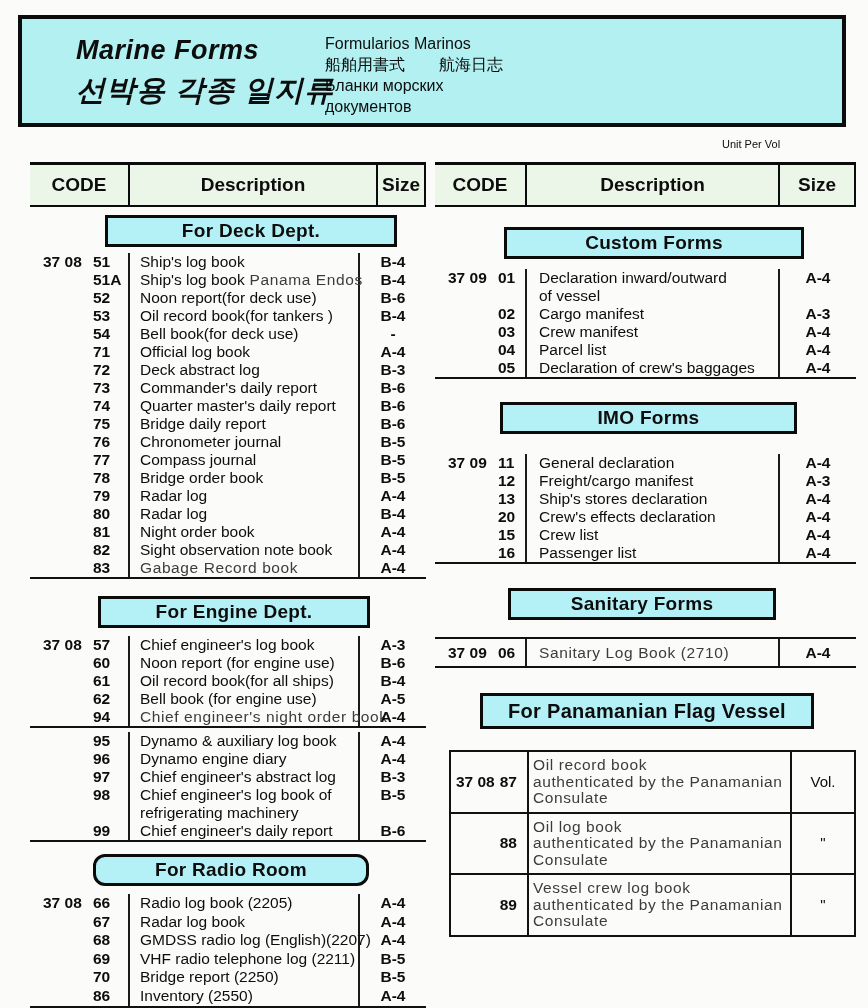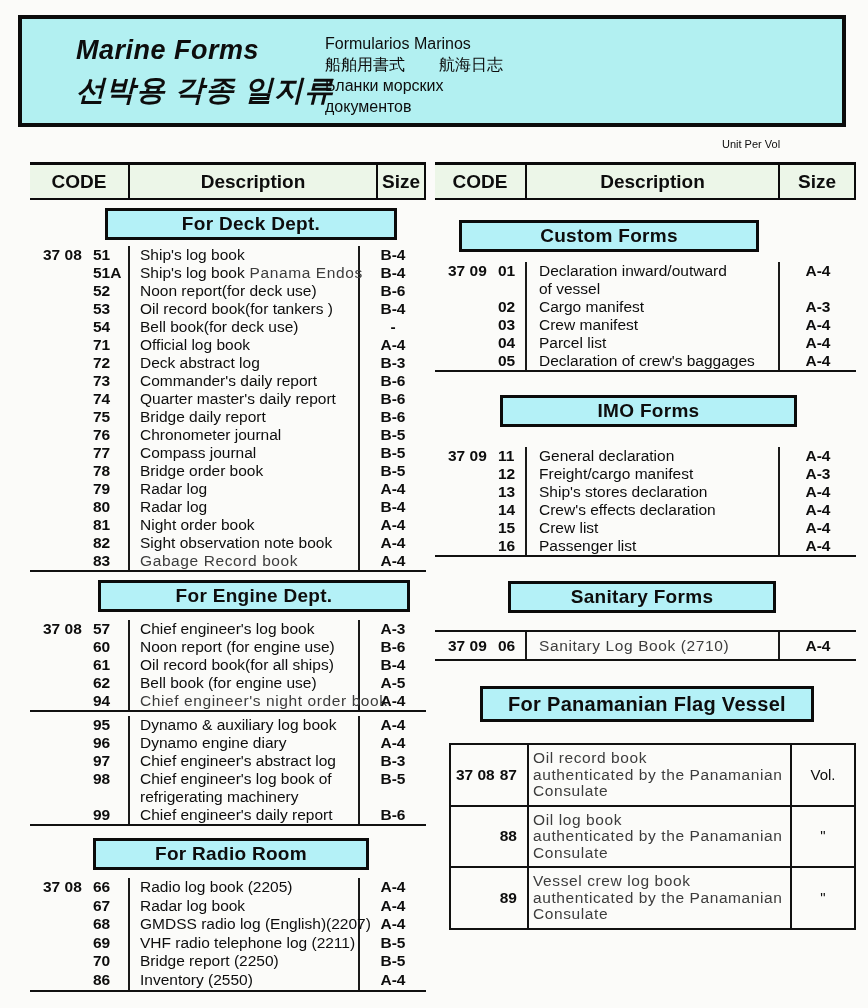--- a/index.html
+++ b/index.html
@@ -22,21 +22,21 @@
   .banner-right { position:absolute; left:303px; top:14px; font-size:16px; line-height:21px; }
   .cjk-gap { display:inline-block; width:34px; }
   
   .unit-note { position:absolute; left:722px; top:138px; font-size:11px; }
   
   .col { position:absolute; top:162px; }
   .col-left  { left:30px;  width:396px; }
   .col-right { left:435px; width:421px; }
   
   .thead {
-    display:flex; height:38px; align-items:stretch;
+    display:flex; height:45px; align-items:stretch;
     border-top:3px solid #0b0b0b; border-bottom:2px solid #0b0b0b;
     background:#ecf6e8; font-weight:bold;
   }
   .th { display:flex; align-items:center; justify-content:center; font-size:19px; }
   .col-left  .th-code{width:100px;border-right:2px solid #0b0b0b;}
   .col-left  .th-description{width:248px;border-right:2px solid #0b0b0b;}
   .col-left  .th-size{flex:1;border-right:2px solid #0b0b0b;}
   .col-right .th-code{width:92px;border-right:2px solid #0b0b0b;}
   .col-right .th-description{width:253px;border-right:2px solid #0b0b0b;}
   .col-right .th-size{flex:1;border-right:2px solid #0b0b0b;}
@@ -57,28 +57,28 @@
   .num { display:inline-block; }
   .cell-desc { width:230px; border-right:2px solid #1a1a1a; padding-left:10px; }
   .cell-size { flex:1; text-align:center; font-weight:bold; }
   .col-right .cell-code{width:92px;}
   .col-right .cell-desc{width:253px; padding-left:12px;}
   .dline { white-space:nowrap; }
   .light { color:#3c3c3c; letter-spacing:.6px; font-weight:400; }
   
   .col-left .sec-0 .secbox{margin:8px 0 0 75px; width:292px;}
   .col-left .sec-0 .rows{margin-top:6px;}
-  .col-left .sec-1 .secbox{margin:8px 0 0 68px; width:312px;}
+  .col-left .sec-1 .secbox{margin:17px 0 0 68px; width:272px;}
   .col-left .sec-1 .rows-0{margin-top:8px;}
   .col-left .sec-1 .rows-1{margin-top:4px;}
-  .col-left .sec-2 .secbox{margin:12px 0 0 63px; width:276px;}
+  .col-left .sec-2 .secbox{margin:12px 0 0 63px; width:276px;border-radius:12px;}
   .col-left .sec-2 .rows{margin-top:8px;}
   .col-left .sec-2 .row{line-height:18.6px;}
   
-  .col-right .sec-0 .secbox{margin:20px 0 0 24px; width:300px;}
+  .col-right .sec-0 .secbox{margin:20px 0 0 69px; width:300px;}
   .col-right .sec-0 .rows{margin-top:10px;}
   .col-right .sec-1 .secbox{margin:23px 0 0 65px; width:297px;}
   .col-right .sec-1 .rows{margin-top:20px;}
   .col-right .sec-2 .secbox{margin:24px 0 0 73px; width:268px;}
   .col-right .sec-2 .rows{margin-top:17px; border-top:2px solid #111;}
   .col-right .sec-2 .row{height:27px;}
   .col-right .sec-2 .cell-desc,
   .col-right .sec-2 .cell-code{display:flex; align-items:center;}
   .col-right .sec-2 .cell-size{display:flex; align-items:center; justify-content:center;}
   .col-right .sec-3 .secbox{margin:25px 0 0 45px; width:334px; height:36px;}
@@ -452,21 +452,21 @@
           <div class="cell-size">A-3</div>
         </div>
         <div class="row">
           <div class="cell-code"><span class="prefix"></span><span class="num">13</span></div>
           <div class="cell-desc">
             <div class="dline"><span>Ship's stores declaration</span></div>
           </div>
           <div class="cell-size">A-4</div>
         </div>
         <div class="row">
-          <div class="cell-code"><span class="prefix"></span><span class="num">14</span></div>
+          <div class="cell-code"><span class="prefix"></span><span class="num">20</span></div>
           <div class="cell-desc">
             <div class="dline"><span>Crew's effects declaration</span></div>
           </div>
           <div class="cell-size">A-4</div>
         </div>
         <div class="row">
           <div class="cell-code"><span class="prefix"></span><span class="num">15</span></div>
           <div class="cell-desc">
             <div class="dline"><span>Crew list</span></div>
           </div>

